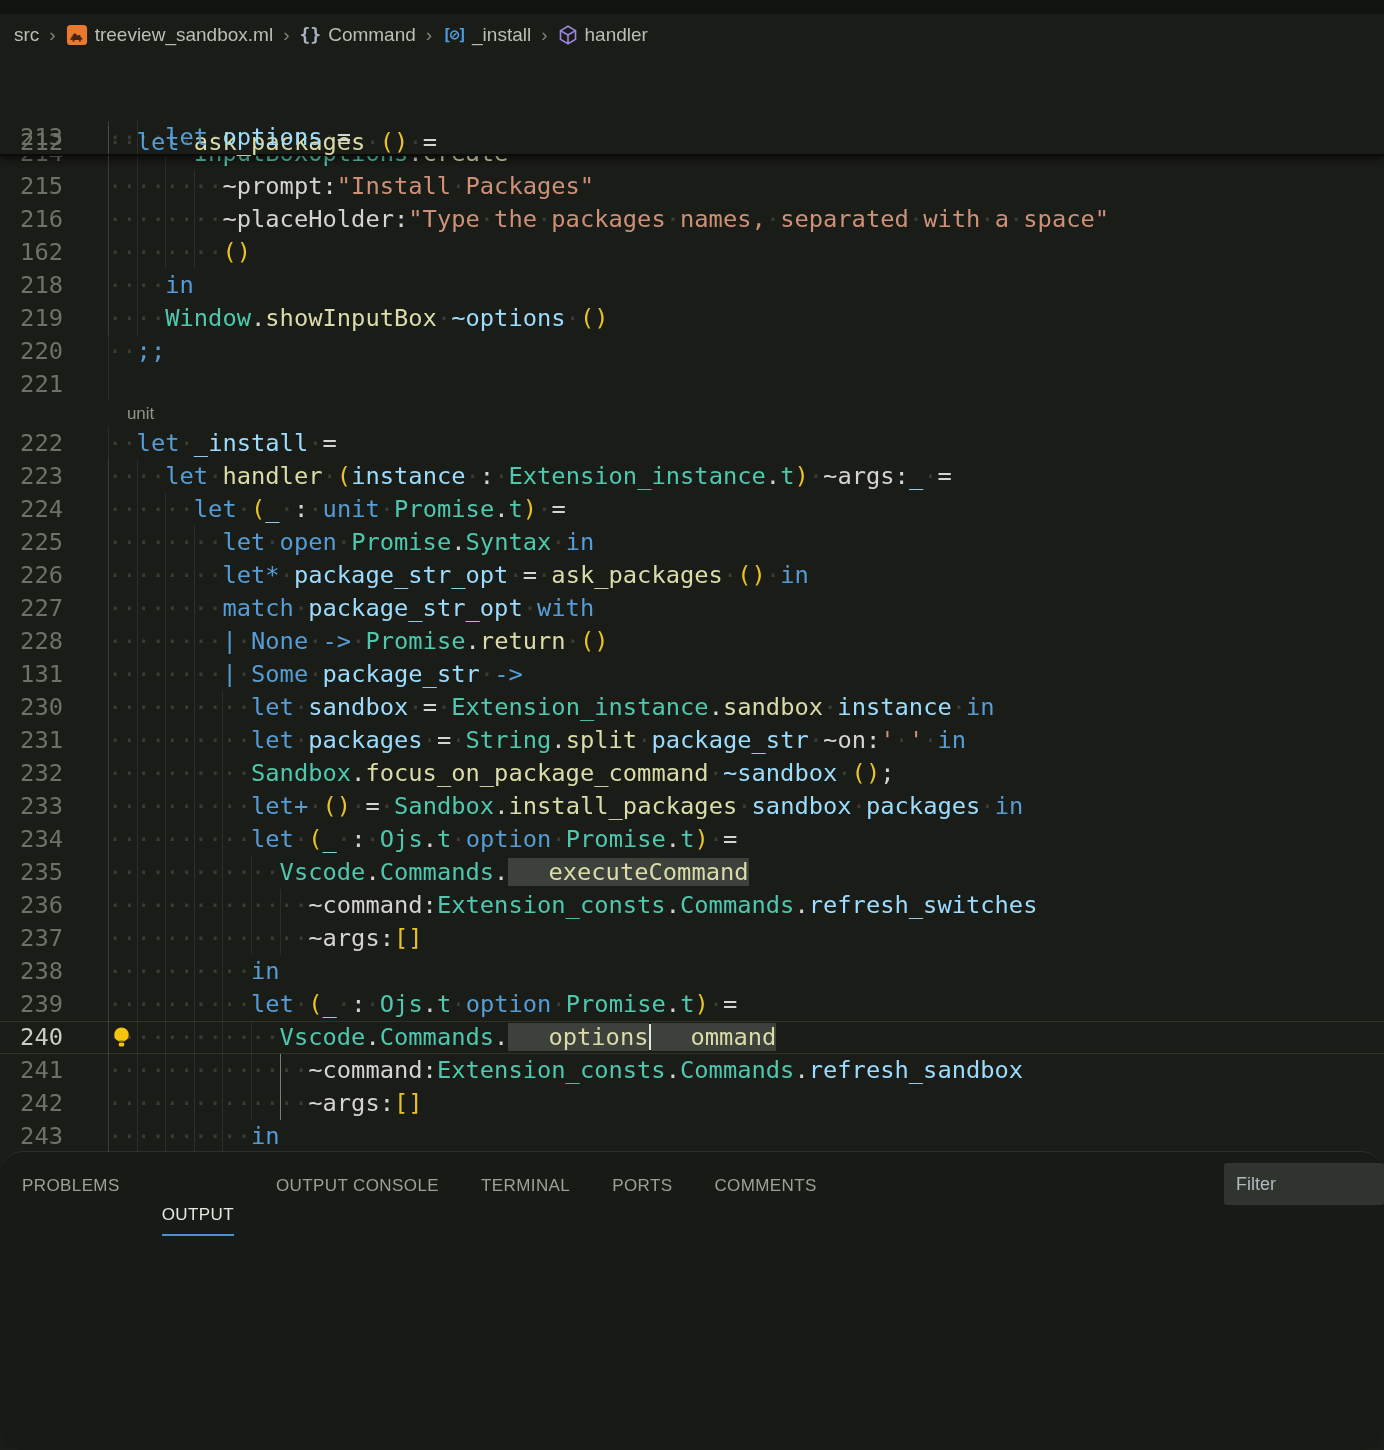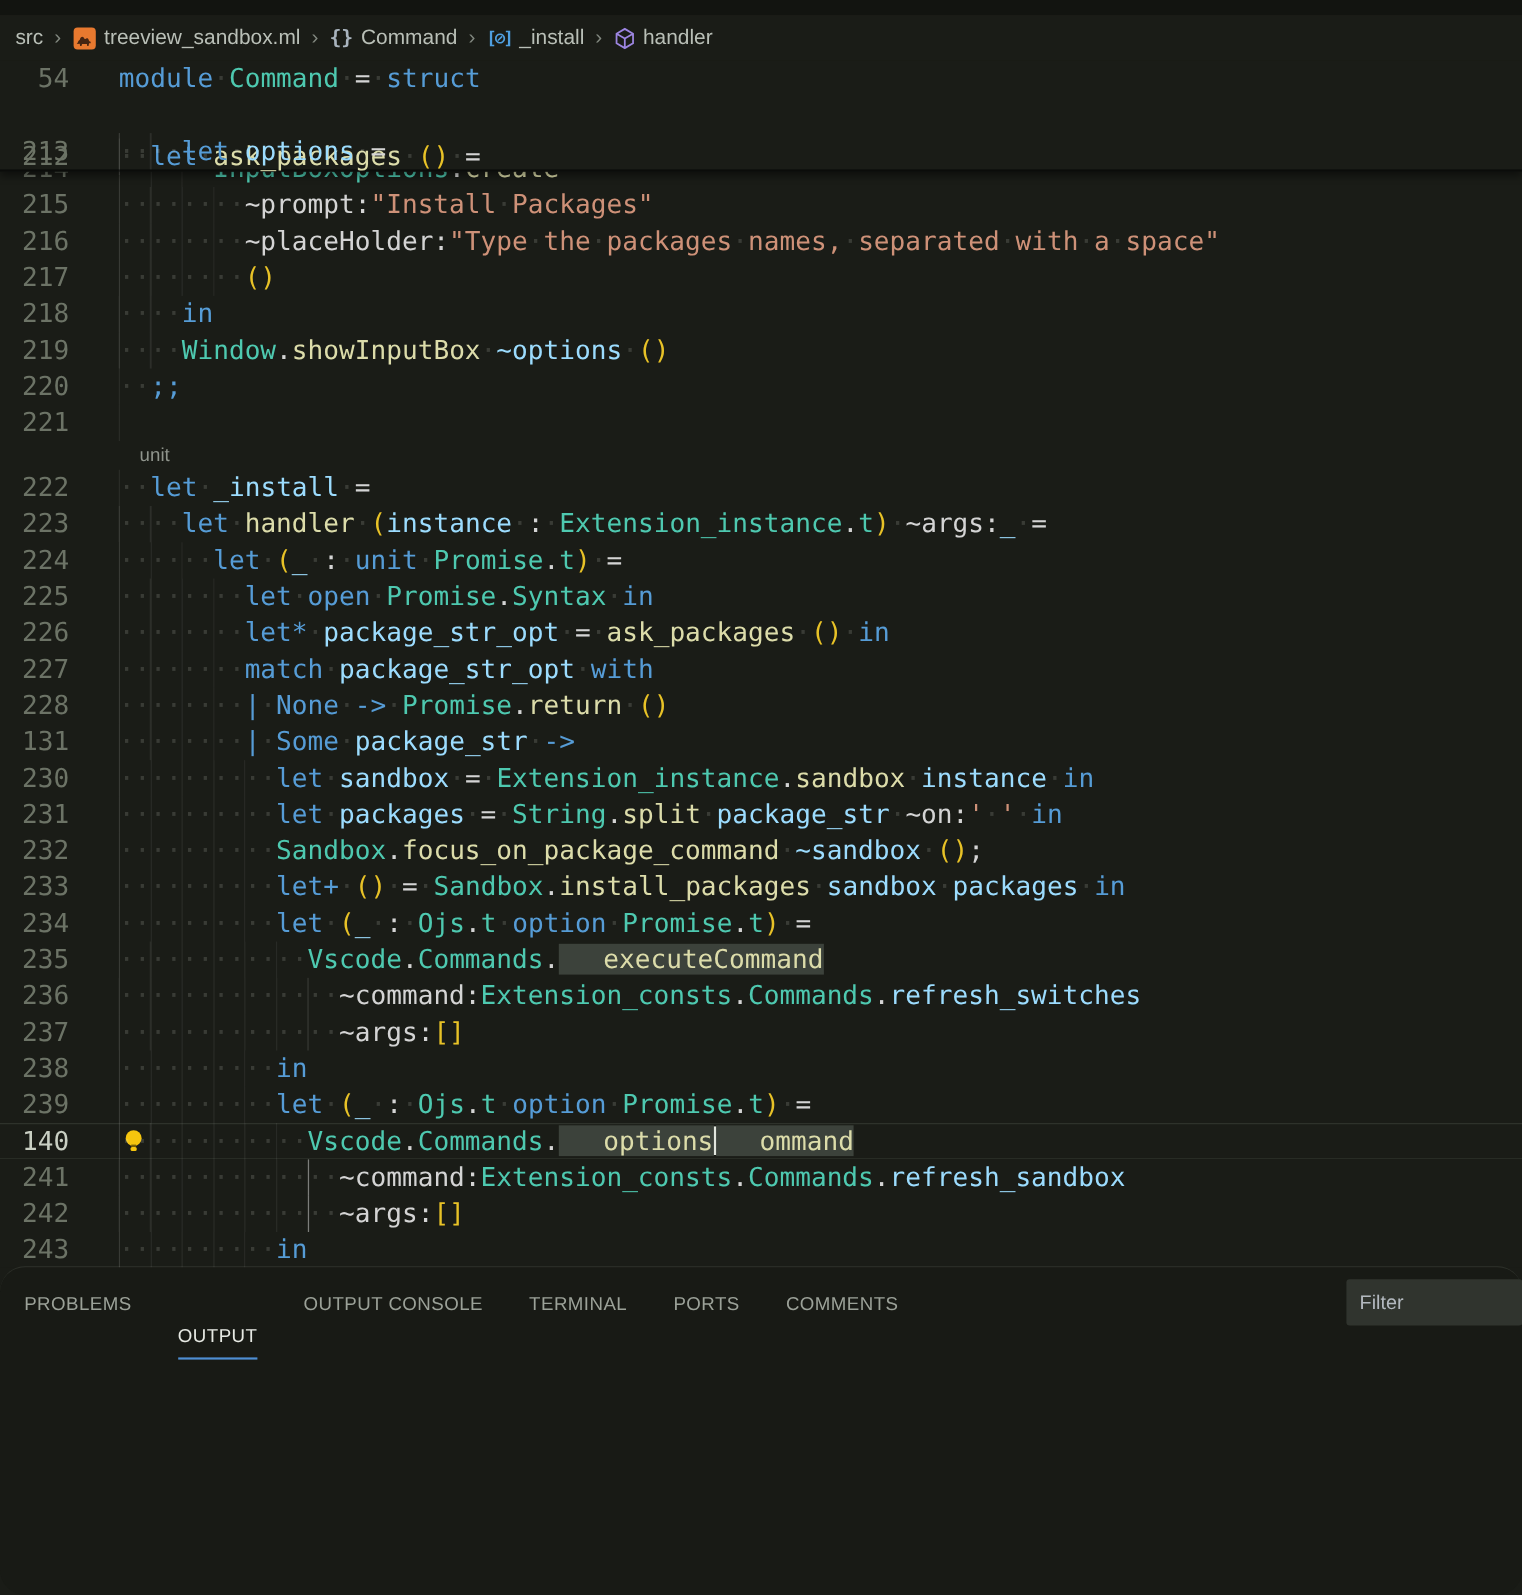--- a/index.html
+++ b/index.html
@@ -37,21 +37,21 @@
   #filter::placeholder{color:var(--filtertext);opacity:1;}
 </style>
 </head>
 <body style="--bg: #1A1C17; --strip: #121410; --panelbg: #181A15; --panelborder: #2C2F29; --kw: #569CD6; --ty: #4EC9B0; --fn: #DCDCAA; --va: #9CDCFE; --st: #CE9178; --pa: #E8C227; --fg: #D4D4D4; --ws: rgba(235,240,230,0.15); --num: #6C7366; --numact: #C9CFC3; --lens: #8F948C; --hlbg: #3C423B; --caret: #E2E6DE; --curb: #2E322B; --guide: rgba(255,255,255,0.08); --aguide: rgba(255,255,255,0.38); --bulb: #F5C50E; --tab: #9BA198; --tabact: #E6E9E3; --underline: #4E8ED2; --filterbg: #30342E; --filtertext: #B3B9BF; --crumb: #B9BFB7; --crumbsep: #81877F;">
 
 <div id="editor">
   <div id="lines">
       <div class="row" style="top: 137px;"><span class="num">214</span><span class="codetext"><span class="guides" style="width: 4ch;"></span><span class="wsdot">······</span><span class="ty">InputBoxOptions</span><span class="fg">.</span><span class="fn">create</span></span></div>
       <div class="row" style="top: 170px;"><span class="num">215</span><span class="codetext"><span class="guides" style="width: 6ch;"></span><span class="wsdot">········</span><span class="fg">~prompt:</span><span class="st">"Install</span><span class="wsdot">·</span><span class="st">Packages"</span></span></div>
       <div class="row" style="top: 203px;"><span class="num">216</span><span class="codetext"><span class="guides" style="width: 6ch;"></span><span class="wsdot">········</span><span class="fg">~placeHolder:</span><span class="st">"Type</span><span class="wsdot">·</span><span class="st">the</span><span class="wsdot">·</span><span class="st">packages</span><span class="wsdot">·</span><span class="st">names,</span><span class="wsdot">·</span><span class="st">separated</span><span class="wsdot">·</span><span class="st">with</span><span class="wsdot">·</span><span class="st">a</span><span class="wsdot">·</span><span class="st">space"</span></span></div>
-      <div class="row" style="top: 236px;"><span class="num">217</span><span class="codetext"><span class="guides" style="width: 6ch;"></span><span class="wsdot">········</span><span class="pa">()</span></span></div>
+      <div class="row" style="top: 236px;"><span class="num">162</span><span class="codetext"><span class="guides" style="width: 6ch;"></span><span class="wsdot">········</span><span class="pa">()</span></span></div>
       <div class="row" style="top: 269px;"><span class="num">218</span><span class="codetext"><span class="guides" style="width: 2ch;"></span><span class="wsdot">····</span><span class="kw">in</span></span></div>
       <div class="row" style="top: 302px;"><span class="num">219</span><span class="codetext"><span class="guides" style="width: 2ch;"></span><span class="wsdot">····</span><span class="ty">Window</span><span class="fg">.</span><span class="fn">showInputBox</span><span class="wsdot">·</span><span class="va">~options</span><span class="wsdot">·</span><span class="pa">()</span></span></div>
       <div class="row" style="top: 335px;"><span class="num">220</span><span class="codetext"><span class="guides" style="width: 0ch;"></span><span class="wsdot">··</span><span class="kw">;;</span></span></div>
       <div class="row" style="top: 368px;"><span class="num">221</span><span class="codetext"><span class="guides" style="width: 0ch;"></span></span></div>
       <div class="lensrow" style="top: 401px; left: calc(2ch + 108px);">unit</div>
       <div class="row" style="top: 427px;"><span class="num">222</span><span class="codetext"><span class="guides" style="width: 0ch;"></span><span class="wsdot">··</span><span class="kw">let</span><span class="wsdot">·</span><span class="va">_install</span><span class="wsdot">·</span><span class="fg">=</span></span></div>
       <div class="row" style="top: 460px;"><span class="num">223</span><span class="codetext"><span class="guides" style="width: 2ch;"></span><span class="wsdot">····</span><span class="kw">let</span><span class="wsdot">·</span><span class="fn">handler</span><span class="wsdot">·</span><span class="pa">(</span><span class="va">instance</span><span class="wsdot">·</span><span class="fg">:</span><span class="wsdot">·</span><span class="ty">Extension_instance</span><span class="fg">.</span><span class="ty">t</span><span class="pa">)</span><span class="wsdot">·</span><span class="fg">~args:</span><span class="va">_</span><span class="wsdot">·</span><span class="fg">=</span></span></div>
       <div class="row" style="top: 493px;"><span class="num">224</span><span class="codetext"><span class="guides" style="width: 4ch;"></span><span class="wsdot">······</span><span class="kw">let</span><span class="wsdot">·</span><span class="pa">(</span><span class="va">_</span><span class="wsdot">·</span><span class="fg">:</span><span class="wsdot">·</span><span class="kw">unit</span><span class="wsdot">·</span><span class="ty">Promise</span><span class="fg">.</span><span class="ty">t</span><span class="pa">)</span><span class="wsdot">·</span><span class="fg">=</span></span></div>
       <div class="row" style="top: 526px;"><span class="num">225</span><span class="codetext"><span class="guides" style="width: 6ch;"></span><span class="wsdot">········</span><span class="kw">let</span><span class="wsdot">·</span><span class="kw">open</span><span class="wsdot">·</span><span class="ty">Promise</span><span class="fg">.</span><span class="ty">Syntax</span><span class="wsdot">·</span><span class="kw">in</span></span></div>
       <div class="row" style="top: 559px;"><span class="num">226</span><span class="codetext"><span class="guides" style="width: 6ch;"></span><span class="wsdot">········</span><span class="kw">let*</span><span class="wsdot">·</span><span class="va">package_str_opt</span><span class="wsdot">·</span><span class="fg">=</span><span class="wsdot">·</span><span class="fn">ask_packages</span><span class="wsdot">·</span><span class="pa">()</span><span class="wsdot">·</span><span class="kw">in</span></span></div>
@@ -61,21 +61,21 @@
       <div class="row" style="top: 691px;"><span class="num">230</span><span class="codetext"><span class="guides" style="width: 8ch;"></span><span class="wsdot">··········</span><span class="kw">let</span><span class="wsdot">·</span><span class="va">sandbox</span><span class="wsdot">·</span><span class="fg">=</span><span class="wsdot">·</span><span class="ty">Extension_instance</span><span class="fg">.</span><span class="fn">sandbox</span><span class="wsdot">·</span><span class="va">instance</span><span class="wsdot">·</span><span class="kw">in</span></span></div>
       <div class="row" style="top: 724px;"><span class="num">231</span><span class="codetext"><span class="guides" style="width: 8ch;"></span><span class="wsdot">··········</span><span class="kw">let</span><span class="wsdot">·</span><span class="va">packages</span><span class="wsdot">·</span><span class="fg">=</span><span class="wsdot">·</span><span class="ty">String</span><span class="fg">.</span><span class="fn">split</span><span class="wsdot">·</span><span class="va">package_str</span><span class="wsdot">·</span><span class="fg">~on:</span><span class="st">'</span><span class="wsdot">·</span><span class="st">'</span><span class="wsdot">·</span><span class="kw">in</span></span></div>
       <div class="row" style="top: 757px;"><span class="num">232</span><span class="codetext"><span class="guides" style="width: 8ch;"></span><span class="wsdot">··········</span><span class="ty">Sandbox</span><span class="fg">.</span><span class="fn">focus_on_package_command</span><span class="wsdot">·</span><span class="va">~sandbox</span><span class="wsdot">·</span><span class="pa">()</span><span class="fg">;</span></span></div>
       <div class="row" style="top: 790px;"><span class="num">233</span><span class="codetext"><span class="guides" style="width: 8ch;"></span><span class="wsdot">··········</span><span class="kw">let+</span><span class="wsdot">·</span><span class="pa">()</span><span class="wsdot">·</span><span class="fg">=</span><span class="wsdot">·</span><span class="ty">Sandbox</span><span class="fg">.</span><span class="fn">install_packages</span><span class="wsdot">·</span><span class="va">sandbox</span><span class="wsdot">·</span><span class="va">packages</span><span class="wsdot">·</span><span class="kw">in</span></span></div>
       <div class="row" style="top: 823px;"><span class="num">234</span><span class="codetext"><span class="guides" style="width: 8ch;"></span><span class="wsdot">··········</span><span class="kw">let</span><span class="wsdot">·</span><span class="pa">(</span><span class="va">_</span><span class="wsdot">·</span><span class="fg">:</span><span class="wsdot">·</span><span class="ty">Ojs</span><span class="fg">.</span><span class="ty">t</span><span class="wsdot">·</span><span class="kw">option</span><span class="wsdot">·</span><span class="ty">Promise</span><span class="fg">.</span><span class="ty">t</span><span class="pa">)</span><span class="wsdot">·</span><span class="fg">=</span></span></div>
       <div class="row" style="top: 856px;"><span class="num">235</span><span class="codetext"><span class="guides" style="width: 10ch;"></span><span class="wsdot">············</span><span class="ty">Vscode</span><span class="fg">.</span><span class="ty">Commands</span><span class="fg">.</span><span class="fn hl">executeCommand</span></span></div>
       <div class="row" style="top: 889px;"><span class="num">236</span><span class="codetext"><span class="guides" style="width: 12ch;"></span><span class="wsdot">··············</span><span class="fg">~command:</span><span class="ty">Extension_consts</span><span class="fg">.</span><span class="ty">Commands</span><span class="fg">.</span><span class="va">refresh_switches</span></span></div>
       <div class="row" style="top: 922px;"><span class="num">237</span><span class="codetext"><span class="guides" style="width: 12ch;"></span><span class="wsdot">··············</span><span class="fg">~args:</span><span class="pa">[]</span></span></div>
       <div class="row" style="top: 955px;"><span class="num">238</span><span class="codetext"><span class="guides" style="width: 8ch;"></span><span class="wsdot">··········</span><span class="kw">in</span></span></div>
       <div class="row" style="top: 988px;"><span class="num">239</span><span class="codetext"><span class="guides" style="width: 8ch;"></span><span class="wsdot">··········</span><span class="kw">let</span><span class="wsdot">·</span><span class="pa">(</span><span class="va">_</span><span class="wsdot">·</span><span class="fg">:</span><span class="wsdot">·</span><span class="ty">Ojs</span><span class="fg">.</span><span class="ty">t</span><span class="wsdot">·</span><span class="kw">option</span><span class="wsdot">·</span><span class="ty">Promise</span><span class="fg">.</span><span class="ty">t</span><span class="pa">)</span><span class="wsdot">·</span><span class="fg">=</span></span></div>
-      <div class="row cur" style="top: 1021px;"><span class="num curnum">140</span><span class="bulb"><svg width="23" height="25" viewBox="0 0 16 18">
+      <div class="row cur" style="top: 1021px;"><span class="num curnum">240</span><span class="bulb"><svg width="23" height="25" viewBox="0 0 16 18">
             <circle cx="8" cy="7" r="5.2" fill="#F5C50E"></circle>
             <rect x="6.4" y="11.2" width="3.2" height="1.5" fill="#7A6206"></rect>
             <rect x="6" y="12.8" width="4" height="2.6" rx="1" fill="#F5C50E"></rect>
           </svg></span><span class="codetext"><span class="guides" style="width: 10ch;"></span><span class="wsdot">············</span><span class="ty">Vscode</span><span class="fg">.</span><span class="ty">Commands</span><span class="fg">.</span><span class="fn hl">options</span><span class="caret"></span><span class="fn hl">ommand</span></span></div>
       <div class="row" style="top: 1054px;"><span class="num">241</span><span class="codetext"><span class="guides" style="width: 12ch;"></span><span class="aguide" style="left: 12ch;"></span><span class="wsdot">··············</span><span class="fg">~command:</span><span class="ty">Extension_consts</span><span class="fg">.</span><span class="ty">Commands</span><span class="fg">.</span><span class="va">refresh_sandbox</span></span></div>
       <div class="row" style="top: 1087px;"><span class="num">242</span><span class="codetext"><span class="guides" style="width: 12ch;"></span><span class="aguide" style="left: 12ch;"></span><span class="wsdot">··············</span><span class="fg">~args:</span><span class="pa">[]</span></span></div>
       <div class="row" style="top: 1120px;"><span class="num">243</span><span class="codetext"><span class="guides" style="width: 8ch;"></span><span class="wsdot">··········</span><span class="kw">in</span></span></div>
     </div>
   <div id="topstrip"></div>
   <div id="breadcrumb">
@@ -110,21 +110,20 @@
       <span class="crumb">
         <span class="bc-icon" style="display: inline-flex; align-items: center;">
           <svg width="20" height="20" viewBox="0 0 16 16">
             <path d="M8 1 L14 4.5 V11.5 L8 15 L2 11.5 V4.5 Z M2 4.5 L8 8 L14 4.5 M8 8 V15" fill="none" stroke="#9C85E0" stroke-width="1.3"></path>
           </svg>
         </span>
         <span class="lbl">handler</span>
       </span>
     </div>
   <div id="sticky">
-      <div class="row" style="top: 0px;"><span class="num">54</span><span class="codetext"><span class="kw">module</span><span class="wsdot">·</span><span class="ty">Command</span><span class="wsdot">·</span><span class="fg">=</span><span class="wsdot">·</span><span class="kw">struct</span></span></div>
       <div class="row" style="top: 33px; margin-top: 38px;"><span class="num">212</span><span class="codetext"><span class="guides" style="width: 0ch;"></span><span class="wsdot">··</span><span class="kw">let</span><span class="wsdot">·</span><span class="fn">ask_packages</span><span class="wsdot">·</span><span class="pa">()</span><span class="wsdot">·</span><span class="fg">=</span></span></div>
       <div class="row" style="top: 66px;"><span class="num">213</span><span class="codetext"><span class="guides" style="width: 2ch;"></span><span class="wsdot">····</span><span class="kw">let</span><span class="wsdot">·</span><span class="va">options</span><span class="wsdot">·</span><span class="fg">=</span></span></div>
     </div>
 </div>
 
 <div id="panel">
   <div id="tabs">
       <span class="tab">PROBLEMS</span>
       <span class="tab active">OUTPUT</span>
       <span class="tab">OUTPUT CONSOLE</span>

